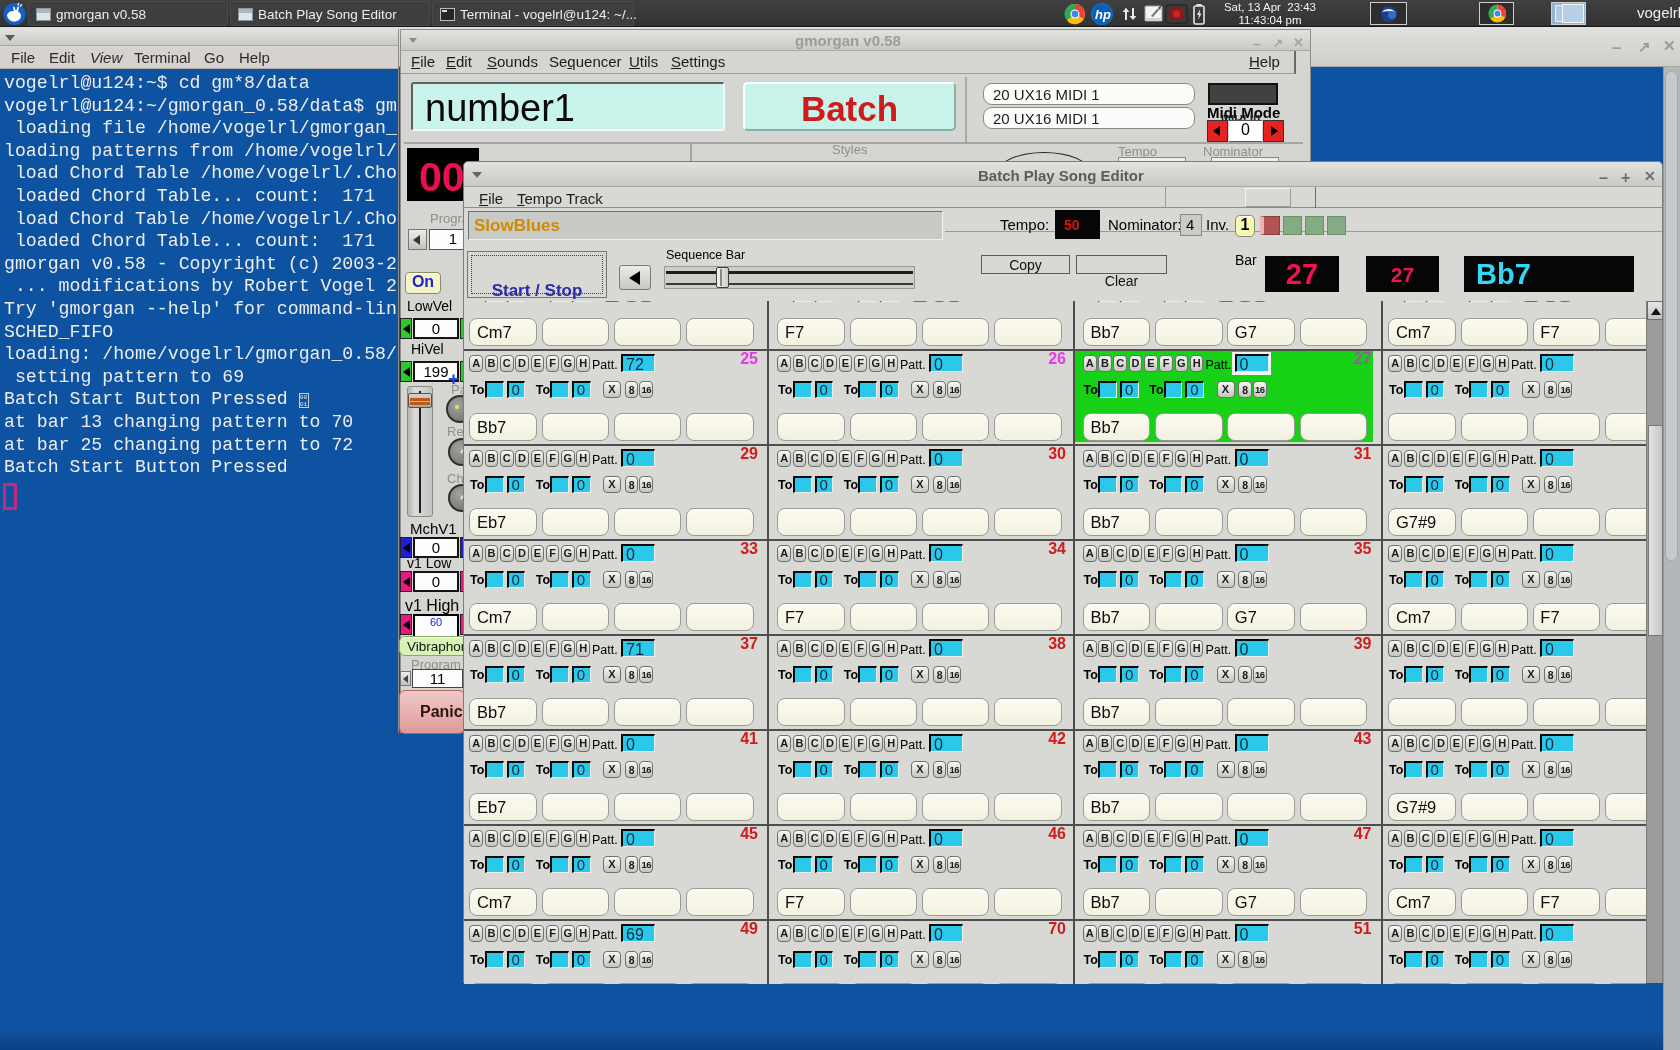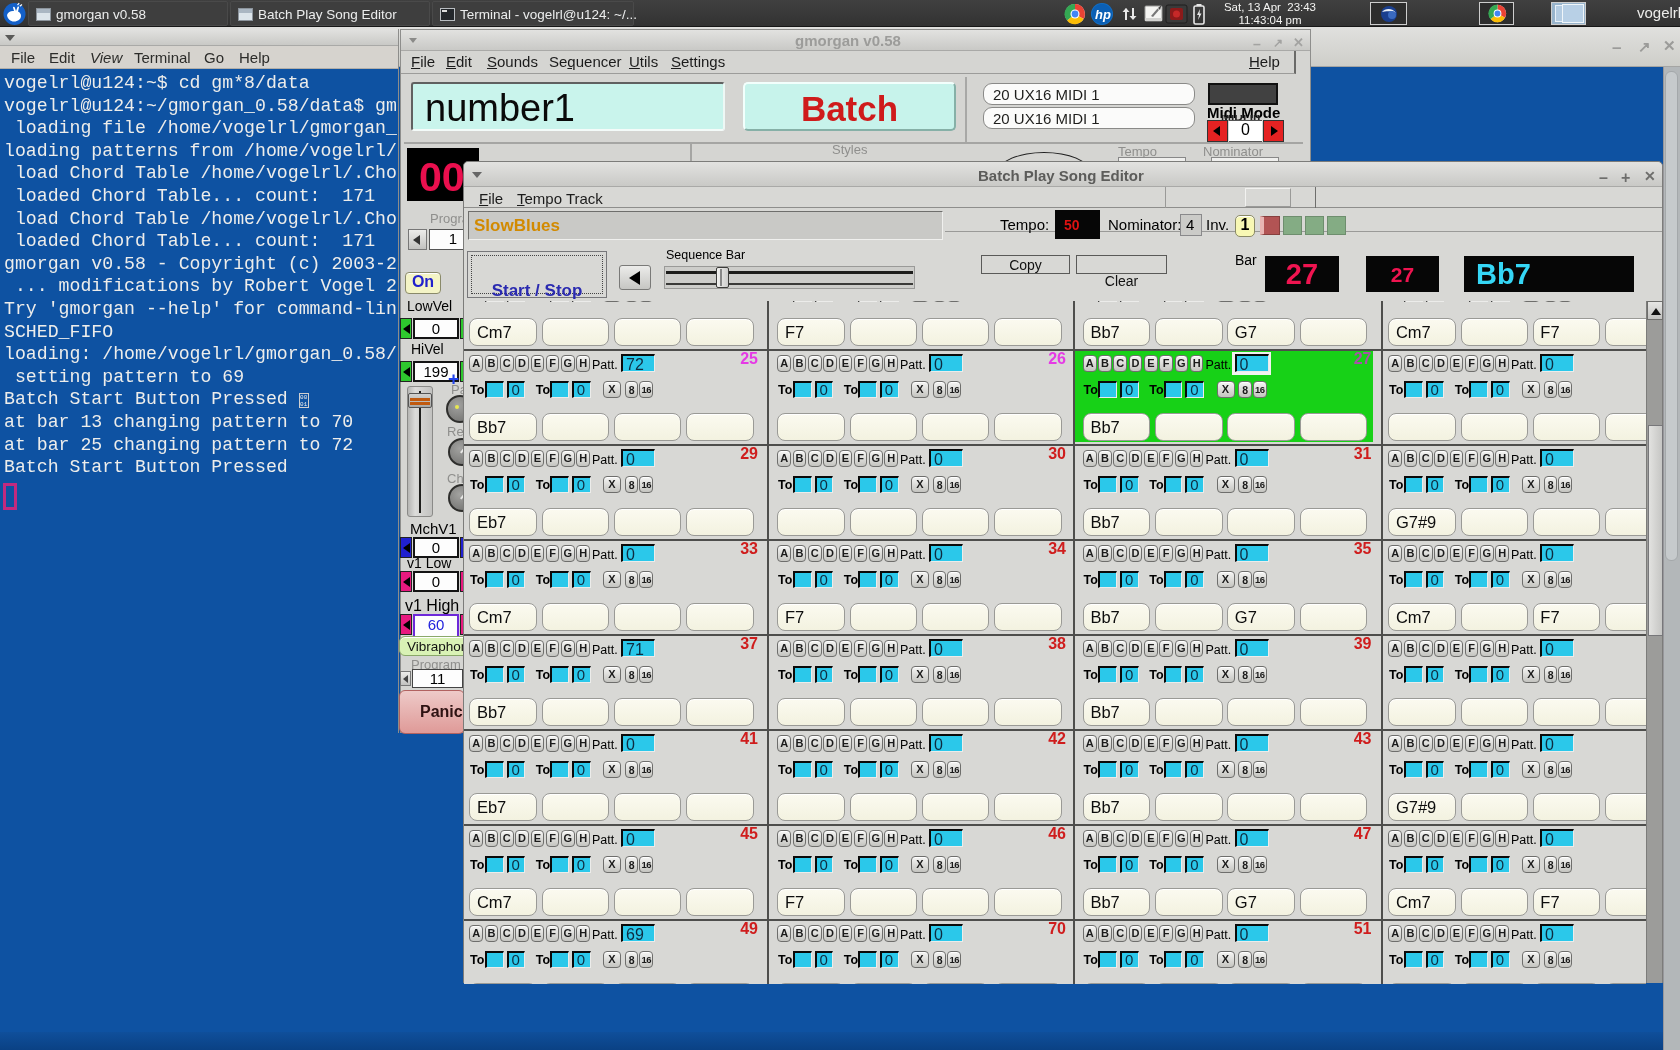--- a/index.html
+++ b/index.html
@@ -176,21 +176,21 @@
       <div class="tri-l" style="left:2px;top:5px;"></div>
     </div>
 <div class="ab" style="left:12px;top:541px;width:46px;height:21px;background:#fdfdfd;border:2px solid #141414;text-align:center;font-size:15px;color:#000;">0</div>
 <div class="ab" style="left:59px;top:541px;width:12px;height:21px;background:#e8197f;border:1px solid #222;">
       <div class="tri-r" style="left:3px;top:5px;"></div>
     </div>
 <div class="ab" style="left:4px;top:567px;font-size:16px;color:#000;">v1 High</div>
 <div class="ab" style="left:-1px;top:584px;width:12px;height:21px;background:#e8197f;border:1px solid #222;">
       <div class="tri-l" style="left:2px;top:5px;"></div>
     </div>
-<div class="ab" style="left:12px;top:584px;width:46px;height:26px;background:#fdfdfd;border:2px solid #6d28d9;text-align:center;font-size:15px;color:#2222dd;">60</div>
+<div class="ab" style="left:12px;top:584px;width:46px;height:26px;background:#fdfdfd;border:2px solid #000000;text-align:center;font-size:11px;color:#2222dd;">60</div>
 <div class="ab" style="left:59px;top:584px;width:12px;height:21px;background:#e8197f;border:1px solid #222;">
       <div class="tri-r" style="left:3px;top:5px;"></div>
     </div>
 <div class="ab" style="left:-2px;top:606px;width:70px;height:20px;background:#d9f2b5;border:1px solid #8aa86a;border-radius:6px;box-shadow:inset 0 1px 0 #fff;"><span style="font-size:13.5px;color:#111;margin-left:7px;">Vibraphon</span></div>
 <div class="ab glabel" style="left:10px;top:627px;">Program</div>
 <div class="ab" style="left:-1px;top:641px;width:11px;height:15px;background:linear-gradient(#ececea,#c2c2c0);border:1px solid #777;">
       <div class="tri-l" style="left:2px;top:3px;border-right-color:#444;border-top-width:4px;border-bottom-width:4px;border-right-width:5px;"></div>
     </div>
 <div class="ab" style="left:11px;top:639px;width:51px;height:19px;background:#fdfdfd;border:1px solid #444;text-align:center;font-size:15px;color:#000;">11</div>
 <div class="ab" style="left:-2px;top:660px;width:66px;height:44px;background:linear-gradient(#eecac8,#df9a98);border:1px solid #b26260;border-radius:6px;"></div>

